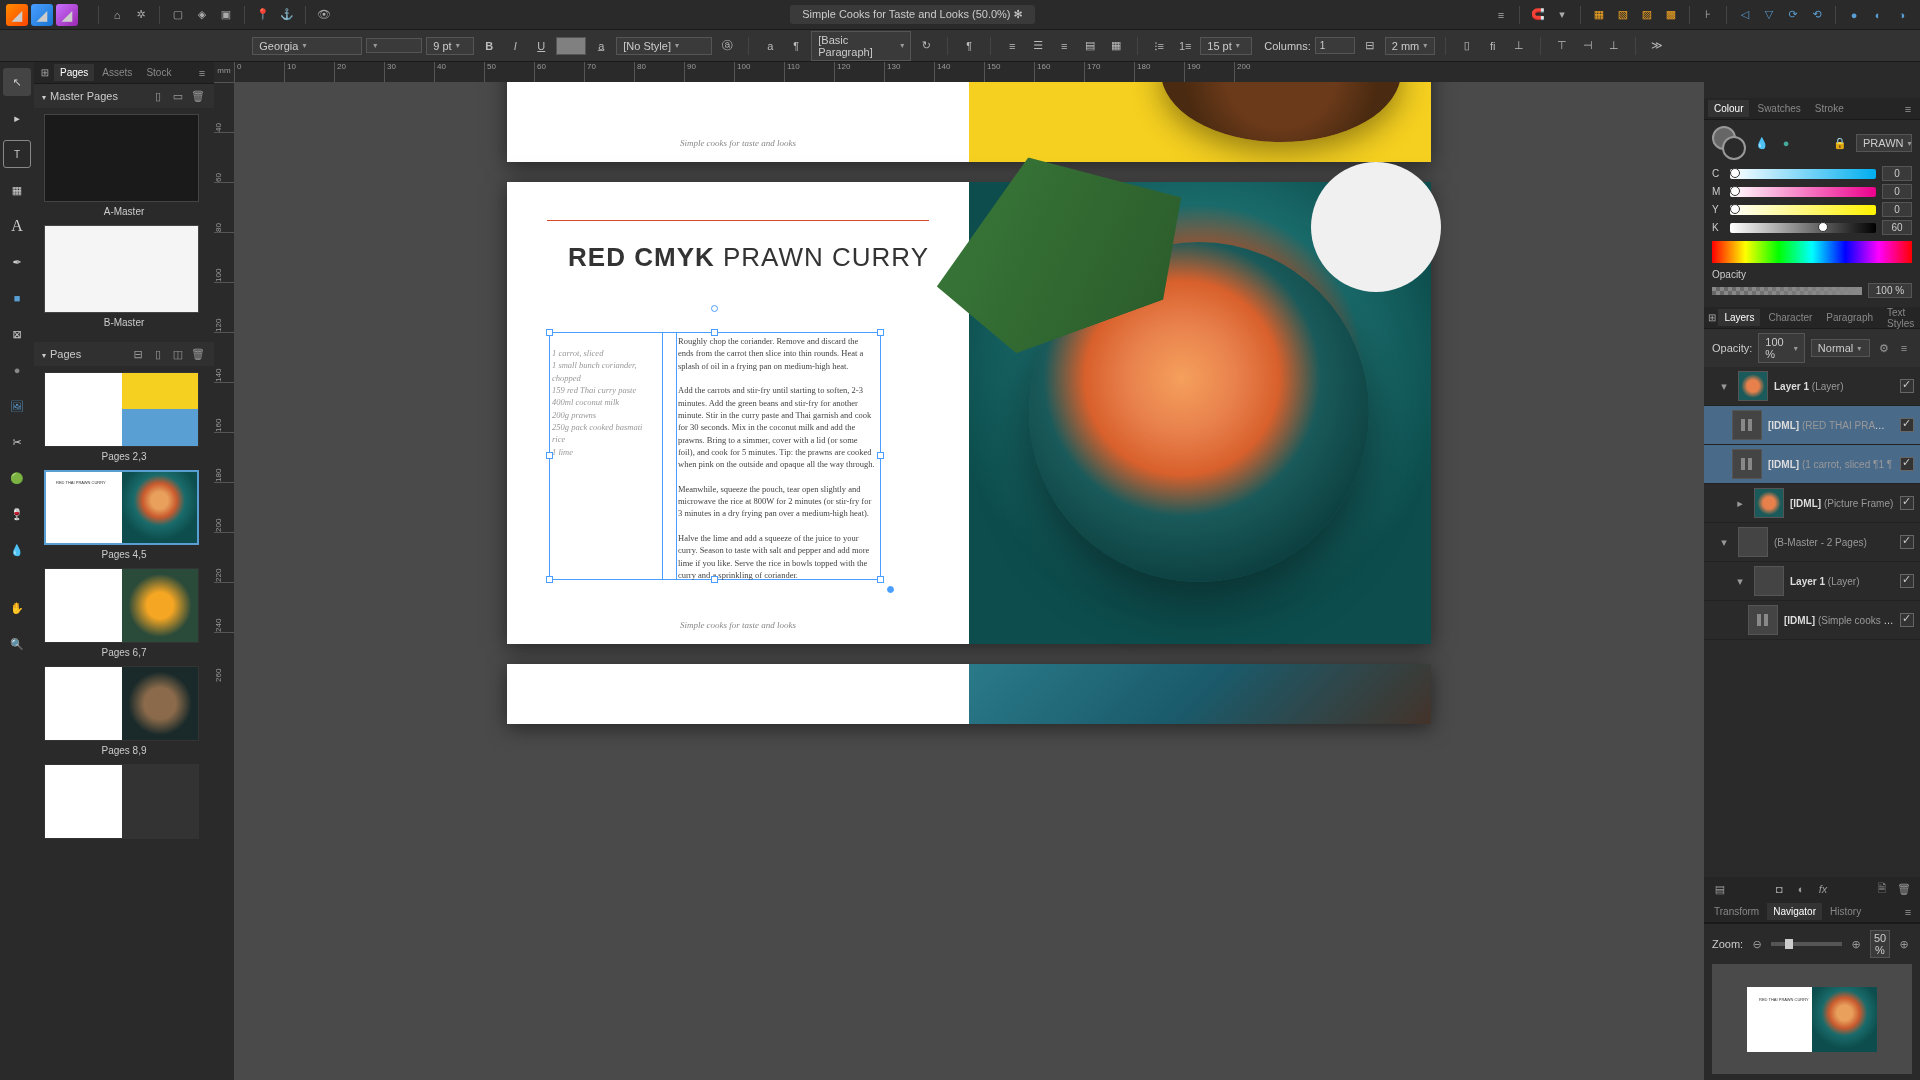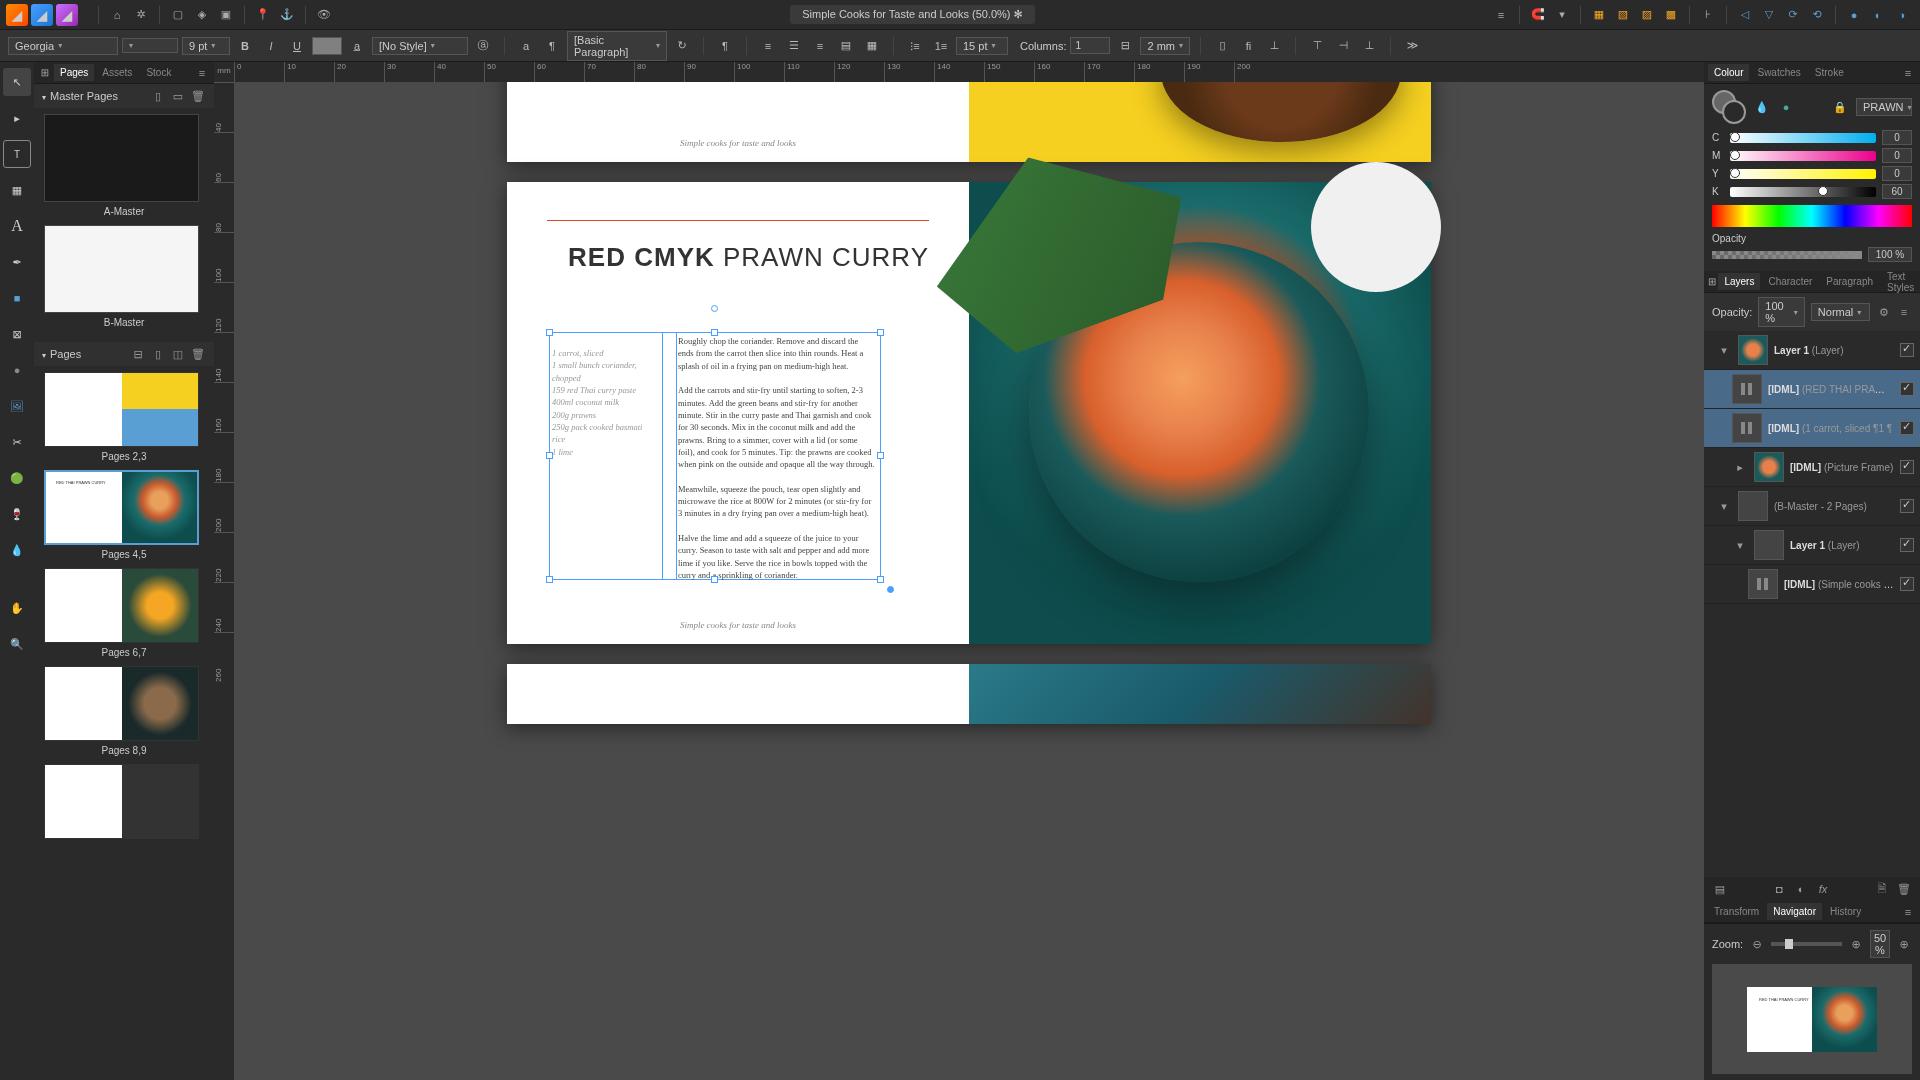--- a/index.html
+++ b/index.html
@@ -6,21 +6,21 @@
 body { background:#2a2a2a; color:#ccc; font-size:11px; width:1920px; height:1080px; overflow:hidden; position:relative; }
 .top-toolbar { height:30px; background:#2a2a2a; display:flex; align-items:center; padding:0 6px; border-bottom:1px solid #1a1a1a; }
 .app-icons { display:flex; gap:3px; margin-right:14px; }
 .app-icon { width:22px; height:22px; border-radius:3px; display:flex; align-items:center; justify-content:center; font-size:14px; }
 .orange { background:linear-gradient(135deg,#ff8c00,#ff4500); }
 .blue { background:linear-gradient(135deg,#4a9eff,#1976d2); }
 .purple { background:linear-gradient(135deg,#c770ff,#9c27b0); }
 .toolbar-sep { width:1px; height:18px; background:#444; margin:0 6px; }
 .toolbar-btn { width:24px; height:24px; display:flex; align-items:center; justify-content:center; color:#aaa; cursor:pointer; border-radius:3px; }
 .doc-title { background:#3a3a3a; padding:3px 12px; border-radius:3px; margin:0 auto; color:#ccc; }
-.context-toolbar { height:32px; background:#333; display:flex; align-items:center; padding:0 8px; border-bottom:1px solid #1a1a1a; gap:4px; }
+.context-toolbar { height:32px; background:#333; display:flex; align-items:center; padding:0 8px; border-bottom:1px solid #1a1a1a; gap:4px;justify-content:center; }
 .dropdown { background:#3a3a3a; border:1px solid #555; padding:2px 6px; display:flex; align-items:center; gap:4px; cursor:pointer; color:#ccc;}
 .dropdown::after { content:"▾"; font-size:8px; color:#999; }
 .num-field { width:40px; background:#3a3a3a; border:1px solid #555; padding:2px 4px; color:#ccc; font-size:10px; }
 .ctx-btn { width:22px; height:22px; display:flex; align-items:center; justify-content:center; color:#bbb; cursor:pointer; }
 .swatch { width:30px; height:18px; background:#808080; border:1px solid #555; }
 .main { display:flex; height:calc(100% - 62px); }
 .left-tools { width:34px; background:#2a2a2a; display:flex; flex-direction:column; align-items:center; padding-top:6px; gap:8px; }
 .tool { width:28px; height:28px; display:flex; align-items:center; justify-content:center; color:#ccc; cursor:pointer; border-radius:3px; }
 .tool.active { background:#444; }
 .pages-panel { width:180px; background:#2a2a2a; display:flex; flex-direction:column; }
@@ -55,21 +55,21 @@
 .recipe-title b { font-weight:600; color:#333;}
 .red-rule { position:absolute; top:38px; left:40px; right:40px; height:1px; background:#d84a2a; }
 .textframe { position:absolute; border:1px solid #4a9eff; background:rgba(255,255,255,0.0); }
 .textframe.sel { }
 .handle { width:7px; height:7px; background:#fff; border:1px solid #4a9eff; position:absolute; }
 .handle.round { border-radius:50%; }
 .col-rule { position:absolute; top:0; bottom:0; width:1px; background:#4a9eff; }
 .body-text { font-family:Georgia,serif; font-size:8.5px; line-height:1.45; color:#444; padding:2px 6px 2px 2px;}
 .ingredients { color:#999; font-style:italic;}
 .footer-text { position:absolute; bottom:14px; left:0; right:0; text-align:center; font-family:Georgia,serif; font-style:italic; font-size:9px; color:#888;}
-.right-panels { width:216px; background:#2a2a2a; display:flex; flex-direction:column; }
+.right-panels { width:216px; background:#2a2a2a; display:flex; flex-direction:column;margin-top:36px; }
 .color-panel { padding:6px 8px; }
 .slider-row { display:flex; align-items:center; gap:6px; margin:3px 0; font-size:10px;}
 .slider-row label { width:12px; color:#ccc; }
 .slider { flex:1; height:10px; border-radius:2px; position:relative; cursor:pointer;}
 .slider .knob { width:10px; height:10px; border-radius:50%; background:#fff; border:1px solid #333; position:absolute; top:-1px; }
 .slider.c { background:linear-gradient(90deg,#fff,#00aeef);}
 .slider.m { background:linear-gradient(90deg,#fff,#ec008c);}
 .slider.y { background:linear-gradient(90deg,#fff,#fff200);}
 .slider.k { background:linear-gradient(90deg,#fff,#000);}
 .slider-val { width:30px; background:#3a3a3a; border:1px solid #555; padding:1px 3px; text-align:center; color:#ccc;}

